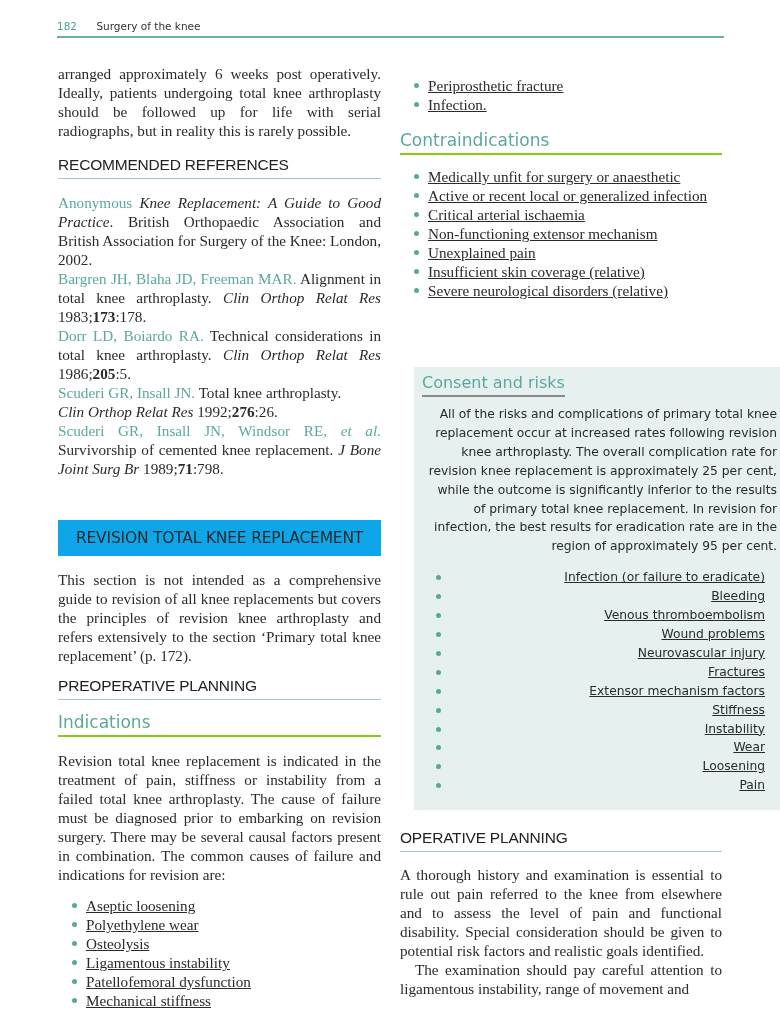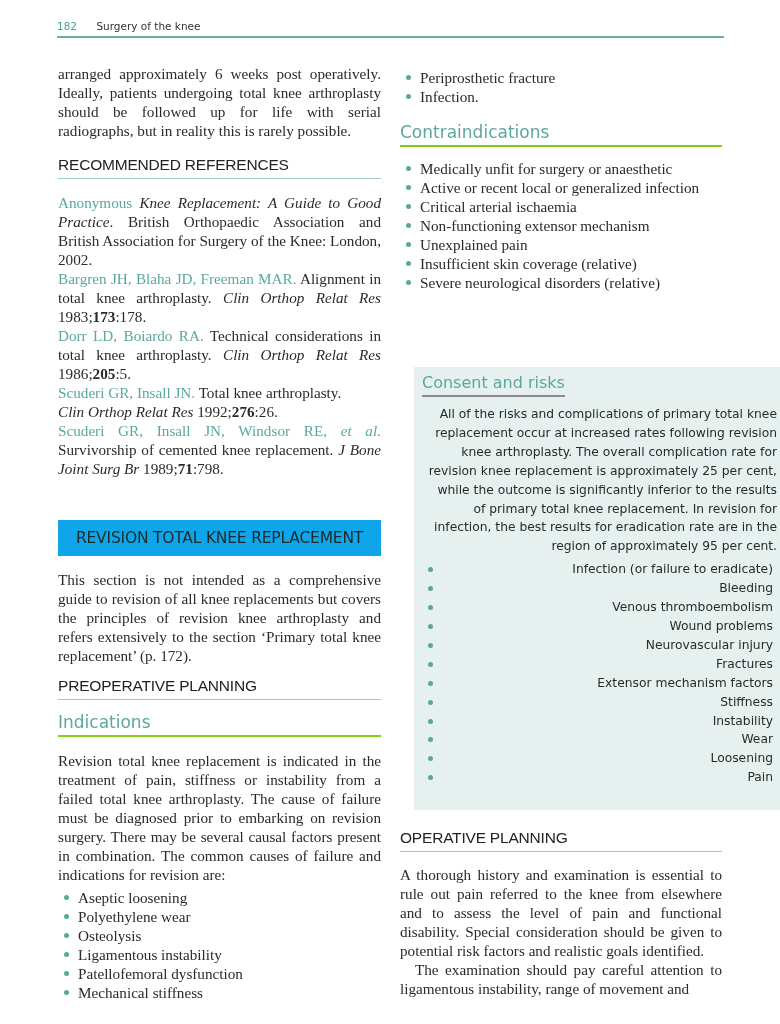--- a/index.html
+++ b/index.html
@@ -10,21 +10,21 @@
   .header .pg { color: #4c9f94; margin-right: 16px; }
   .header .rt { color: #333; }
   .col { position: absolute; top: 64px; }
   .col-left { left: 58px; width: 323px; }
   .col-right { left: 400px; width: 322px; }
   p { margin: 0; font-size: 15.2px; line-height: 19px; text-align: justify; }
   .h-upper { font-family: Liberation Sans, sans-serif; font-size: 15.5px; color: #222;
              padding-bottom: 4px; border-bottom: 1.5px solid #9dcbc4; letter-spacing: -0.2px; }
   .h-teal { font-family: "DejaVu Sans", sans-serif; font-size: 17px; color: #5aa89c;
             padding-bottom: 3px; border-bottom: 2px solid #84cc16; }
-  ul.bul { list-style: none; margin: 4px; padding: 0; }
+  ul.bul { list-style: none; margin: 12px; padding: 0; text-decoration: underline; }
   ul.bul li { position: relative; padding-left: 16px; font-size: 15.2px; line-height: 19px; text-align: justify; }
   ul.bul li .dot { position: absolute; left: 2px; top: 7px; width: 5px; height: 5px; border-radius: 50%; background: #5aa89c; }
   .ref { font-size: 15.2px; line-height: 19px; text-align: justify; }
   .ref .auth { color: #5aa89c; }
   .ref i { font-style: italic; }
   .banner { background: #0ea5e9; height: 36px; display: flex; align-items: center; justify-content: center;
             font-family: "DejaVu Sans", sans-serif; font-size: 15.5px; color: #1f2a2a; letter-spacing: -0.2px; }
   .box { position: absolute; left: 414px; top: 367px; width: 371px; height: 443px; background: #e6f1ef; }
   .box-inner { padding: 6px 8px 0 8px; }
   .box .h-box { font-family: "DejaVu Sans", sans-serif; font-size: 16px; color: #5aa89c;

